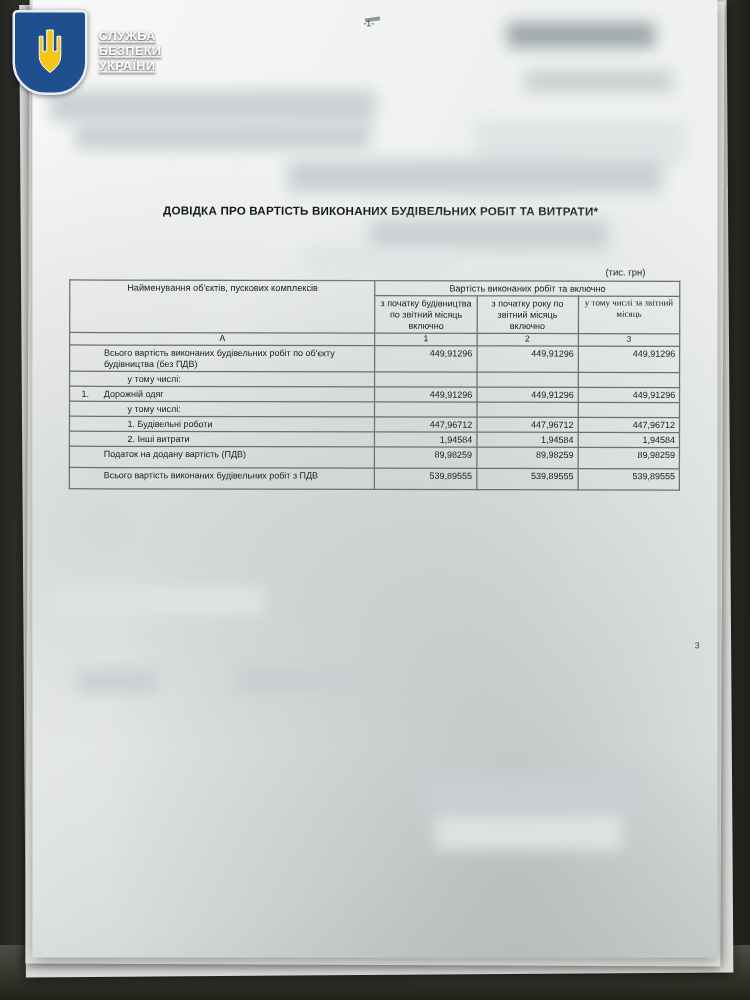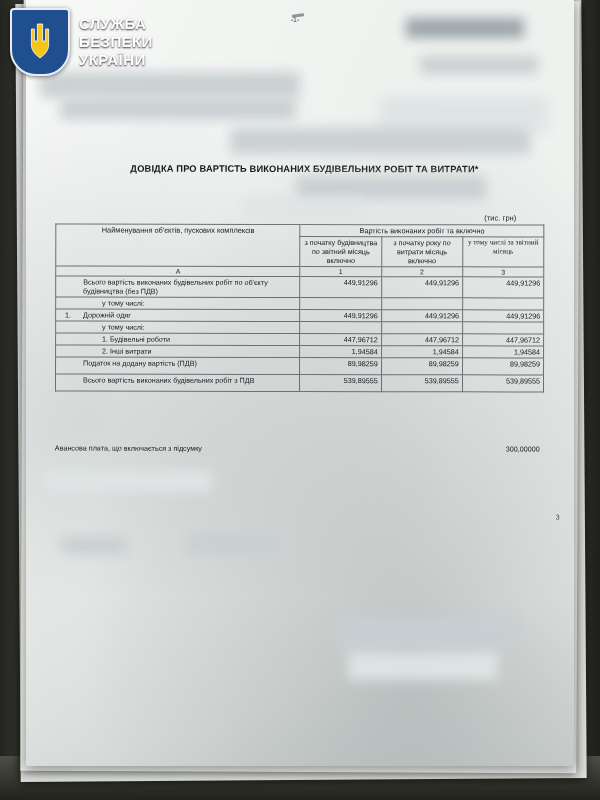--- a/index.html
+++ b/index.html
@@ -93,26 +93,27 @@
     border: 2px solid #e9eef6;
     border-radius: 4px 4px 26px 26px;
     display: flex;
     align-items: center;
     justify-content: center;
     box-shadow: 0 1px 4px rgba(0,0,0,0.5);
   }
   .logo-emblem svg { display:block; }
   .logo-text {
     color: #ffffff;
-    font-size: 15px;
+    font-size: 10px;
     font-weight: bold;
     line-height: 1.22;
     letter-spacing: 0.4px;
     text-shadow: 0 1px 2px rgba(0,0,0,0.8);
     white-space: pre-line;
+    text-decoration: underline;
   }
 
   
   .doc {
     position: absolute;
     left: 26px; top: 0;
     width: 548px; height: 766px;
     color: #1d2126;
     transform: rotate(0.12deg);
   }
@@ -243,21 +244,21 @@
     <div class="units">(тис. грн)</div>
 
     <table class="main">
       <tbody>
           <tr>
         <td class="hdr-name" rowspan="2" colspan="2" style="width:50%;text-align:center;">Найменування об'єктів, пускових комплексів</td>
         <td class="hdr-group" colspan="3">Вартість виконаних робіт та включно</td>
       </tr>
       <tr>
         <td class="hdr-cell" style="width:16.6%;">з початку будівництва по звітний місяць включно</td>
-        <td class="hdr-cell" style="width:16.6%;">з початку року по витрати місяць включно</td>
+        <td class="hdr-cell" style="width:16.6%;">з початку року по звітний місяць включно</td>
         <td class="hdr-cell" style="width:16.6%;font-family:Liberation Serif, serif;">у тому числі за звітний місяць</td>
       </tr>
       <tr class="numrow">
         <td colspan="2">А</td>
         <td>1</td>
         <td>2</td>
         <td>3</td>
       </tr>
 
       <tr>
@@ -316,24 +317,20 @@
         <td class="ctr b" style="border-right:0;"></td>
         <td class="b" style="border-left:0;">Всього вартість виконаних будівельних робіт  з ПДВ</td>
         <td class="rgt b">539,89555</td>
         <td class="rgt b">539,89555</td>
         <td class="rgt b">539,89555</td>
       </tr>
     </tbody>
       </table>
 
     <div class="tail">
-      <div class="row">
-        <div class="lbl">Авансова плата, що включається з підсумку</div>
-        <div class="val">300,00000</div>
-      </div>
     </div>
 
   </div>
 
   <div class="blur" style="left:40px; top:72px; width:260px; height:26px;"></div>
   <div class="blur" style="left:60px; top:98px; width:236px; height:22px;"></div>
   <div class="blur dark" style="left:406px; top:18px; width:118px; height:20px;"></div>
   <div class="blur" style="left:420px; top:56px; width:118px; height:18px;"></div>
   <div class="blur light" style="left:380px; top:96px; width:168px; height:36px;"></div>
   <div class="blur" style="left:230px; top:128px; width:300px; height:26px;"></div>

